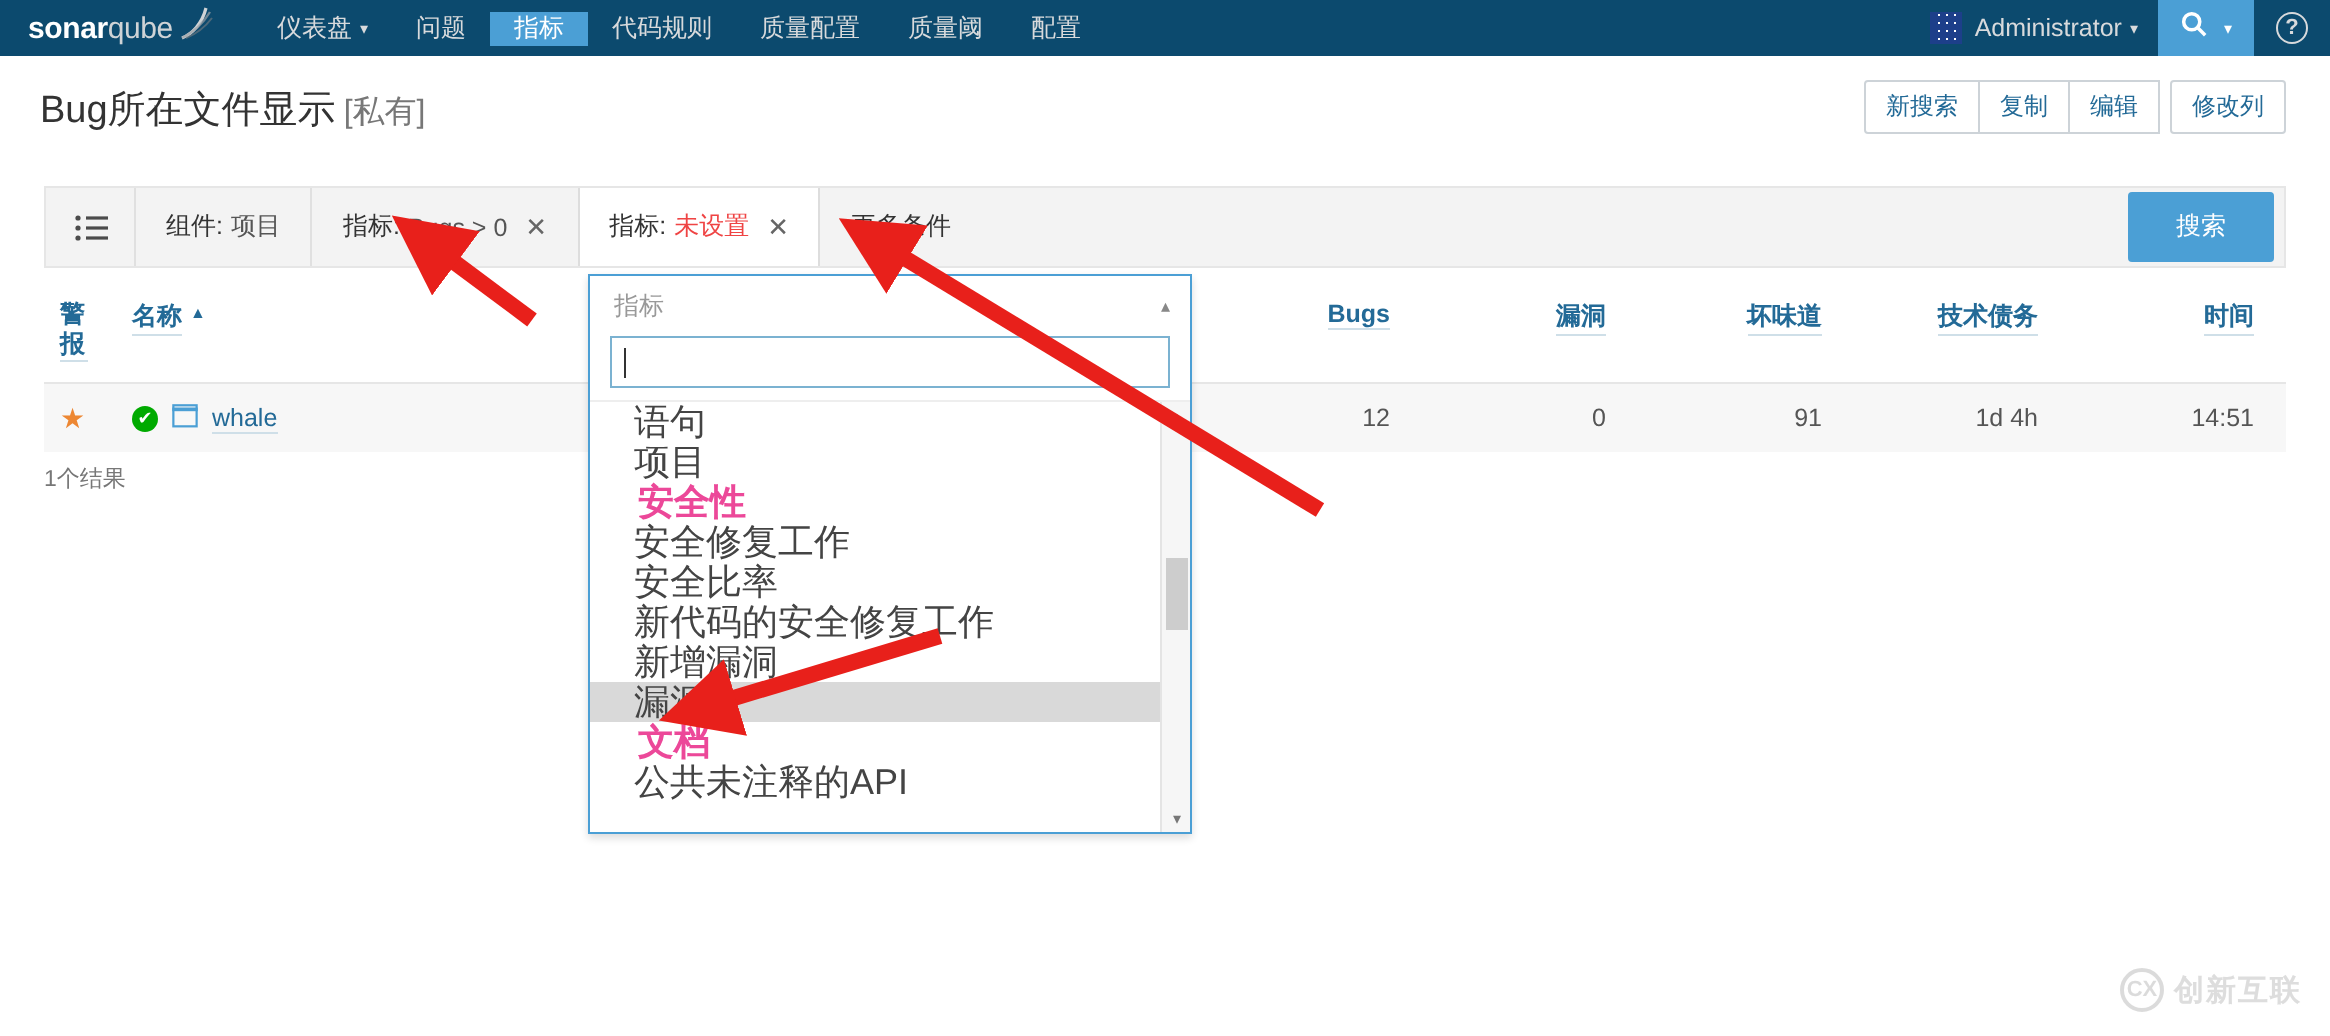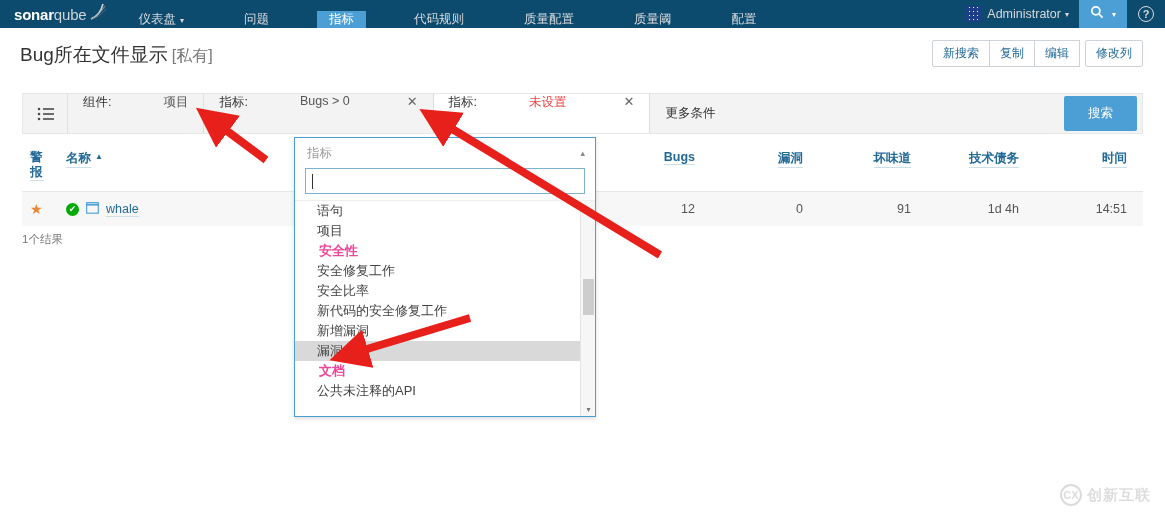--- a/index.html
+++ b/index.html
@@ -14,21 +14,21 @@
   
   .navbar {
     position: absolute; left:0; top:0; width:1165px; height:28px;
     background:#0c4a6e; display:flex; align-items:stretch;
   }
   .logo { display:flex; align-items:center; padding:0 8px 0 14px; }
   .logo-txt { font-size:15px; letter-spacing:-0.2px; line-height:1; }
   .logo-txt .b { color:#fff; font-weight:bold; }
   .logo-txt .l { color:#cfd3d6; font-weight:400; }
   .logo-wave { margin-left:2px; }
-  .nav-items { display:flex; align-items:flex-end; margin-left:10px;gap:36px; }
+  .nav-items { display:flex; align-items:center; margin-left:10px; }
   .nav-item {
     display:flex; align-items:center; padding:0 12px;
     color:#d8dadc; font-size:12.5px; white-space:nowrap; cursor:pointer;
   }
   .nav-item.active { background:#4b9fd5; color:#fff; }
   .nav-caret { margin-left:4px; font-size:8px; line-height:1; position:relative; top:1px; }
   .nav-right { margin-left:auto; display:flex; align-items:stretch; }
   .nav-user { display:flex; align-items:center; padding:0 10px; color:#d8dadc; font-size:12.5px; cursor:pointer; }
   .avatar {
     width:16px; height:16px; margin-right:6px; background:#fff;
@@ -67,22 +67,22 @@
   
   .filterbar {
     position:absolute; left:22px; top:93px; width:1121px; height:41px;
     background:#f3f3f3; border:1px solid #e6e6e6; display:flex; align-items:stretch;
   }
   .fb-icon {
     width:44px; display:flex; align-items:center; justify-content:center;
     color:#4b4b4b; cursor:pointer;
   }
   .fb-chip {
-    display:flex; padding:0 15px; font-size:12.5px; color:#333;
-    border-left:1px solid #e0e0e0; cursor:pointer; white-space:nowrap;gap:48px;
+    display:flex; align-items:center; padding:0 15px; font-size:12.5px; color:#333;
+    border-left:1px solid #e0e0e0; cursor:pointer; white-space:nowrap;
   }
   .fb-chip .k { color:#333; }
   .fb-chip .v { color:#555; margin-left:4px; }
   .fb-chip .v.muted { color:#ef4444; }
   .fb-chip .x { margin-left:9px; color:#666; font-size:13px; }
   .fb-chip.active { background:#fff; border-left:1px solid #ddd; border-right:1px solid #ddd; }
   .fb-more { display:flex; align-items:center; padding:0 15px; font-size:12.5px; color:#333; cursor:pointer; white-space:nowrap; }
   .fb-spacer { flex:1; }
   .fb-search {
     align-self:center; margin-right:5px; background:#4b9fd5; color:#fff; border:none;
@@ -134,21 +134,21 @@
   .popup-search {
     margin:0 10px 6px 10px; height:26px; border:1px solid #7bb2d1; background:#fff;
     display:flex; align-items:center; padding-left:6px;
   }
   .caret-blink { width:1px; height:15px; background:#333; }
   .popup-list {
     flex:1; position:relative; overflow:hidden; border-top:1px solid #eee;
     background:#fff;
   }
   .opt {
-    height:20px; line-height:20px; font-size:13px; color:#444; padding-left:22px;
+    height:20px; line-height:20px; font-size:18px; color:#444; padding-left:22px;
     white-space:nowrap; cursor:pointer;
   }
   .opt.group { font-weight:bold; color:#ec4899; padding-left:24px; }
   .opt.sel { background:#d9d9d9; }
   .scrollbar {
     position:absolute; right:0; top:0; width:15px; height:100%;
     background:#f6f6f6; border-left:1px solid #e4e4e4;
   }
   .sb-arrow {
     position:absolute; left:0; width:15px; height:14px; color:#777;

